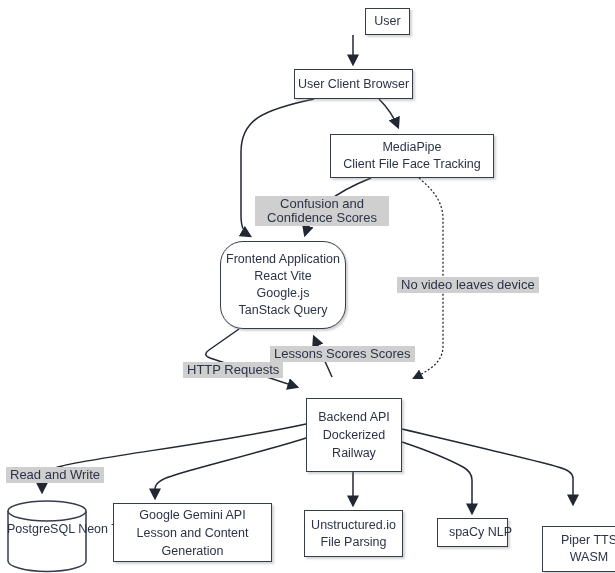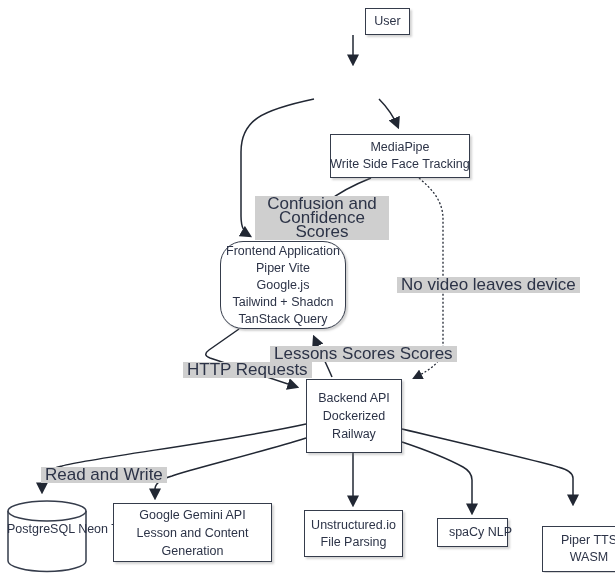--- a/index.html
+++ b/index.html
@@ -16,21 +16,21 @@
   }
   .node span{display:block;}
   .cyl{position:absolute;z-index:3;box-sizing:border-box;}
   .cyl svg{display:block;}
   .cyl .cyl-text{
     position:absolute;left:0;top:20px;width:100%;text-align:center;
     font-size:12.5px;line-height:19px;white-space:nowrap;color:#2c3347;
   }
   .elabel{
     position:absolute;z-index:2;background:#cfcfcf;color:#2c3347;
-    font-size:17px;line-height:14px;padding:1px 4px;white-space:nowrap;text-align:center;
+    font-size:13px;line-height:14px;padding:1px 4px;white-space:nowrap;text-align:center;
   }
 </style>
 </head>
 <body>
 
 <div id="stage">
 
   <svg id="edges" width="615" height="573" viewBox="0 0 615 573">
     <defs>
       <marker id="arrow" viewBox="0 0 10 10" refX="8" refY="5" markerWidth="8" markerHeight="8" orient="auto-start-reverse">
@@ -53,41 +53,43 @@
     </g>
   </svg>
 
   <div class="elabel" style="left:255px;top:196px;width:126px;white-space:normal;">
     <span>Confusion and Confidence</span>
     <span>Scores</span>
   </div>
   <div class="elabel" style="left:183px;top:362px;">HTTP Requests</div>
   <div class="elabel" style="left:270px;top:346px;">Lessons Scores Scores</div>
   <div class="elabel" style="left:397px;top:277px;">No video leaves device</div>
-  <div class="elabel" style="left:6px;top:467px;margin-left:35px;">Read and Write</div>
+  <div class="elabel" style="left:6px;top:467px;">Read and Write</div>
 
   <div class="node" style="left:331px;top:8px;width:45px;height:27px;margin-left:34px;">
     <span>User</span>
   </div>
 
+  <div class="node" style="left:294px;top:69px;width:119px;height:30px;">
+    <span>User Client Browser</span>
+  </div>
 
-  <div class="node" style="left:330px;top:134px;width:140px;height:44px;">
+  <div class="node" style="left:330px;top:134px;width:164px;height:44px;">
     <span>MediaPipe</span>
-    <span>Write Side Face Tracking</span>
+    <span>Client File Face Tracking</span>
   </div>
 
   <div class="node" style="left:220px;top:241px;width:126px;height:88px;border-radius:23px;">
     <span>Frontend Application</span>
-    <span>Piper Vite</span>
+    <span>React Vite</span>
     <span>Google.js</span>
-    <span>Tailwind + Shadcn</span>
     <span>TanStack Query</span>
   </div>
 
-  <div class="node" style="left:306px;top:379px;width:96px;height:74px;line-height:18px;">
+  <div class="node" style="left:306px;top:398px;width:96px;height:74px;line-height:18px;">
     <span>Backend API</span>
     <span>Dockerized</span>
     <span>Railway</span>
   </div>
 
   <div class="cyl" style="left:7px;top:500px;width:80px;height:73px;">
     <svg width="80" height="73" viewBox="0 0 80 73">
       <path d="M1,11 L1,61 C1,66.5 18.5,71.5 40,71.5 C61.5,71.5 79,66.5 79,61 L79,11" fill="#ffffff" stroke="#353c4b" stroke-width="1.5"></path>
       <ellipse cx="40" cy="11" rx="39" ry="10" fill="#ffffff" stroke="#353c4b" stroke-width="1.5"></ellipse>
     </svg>

